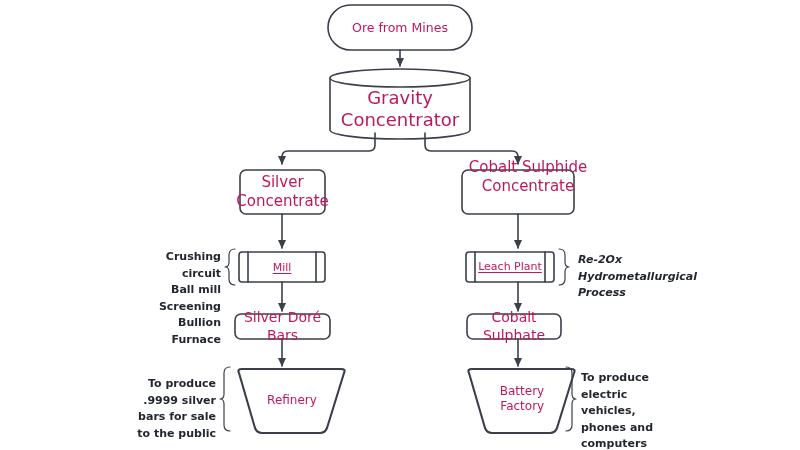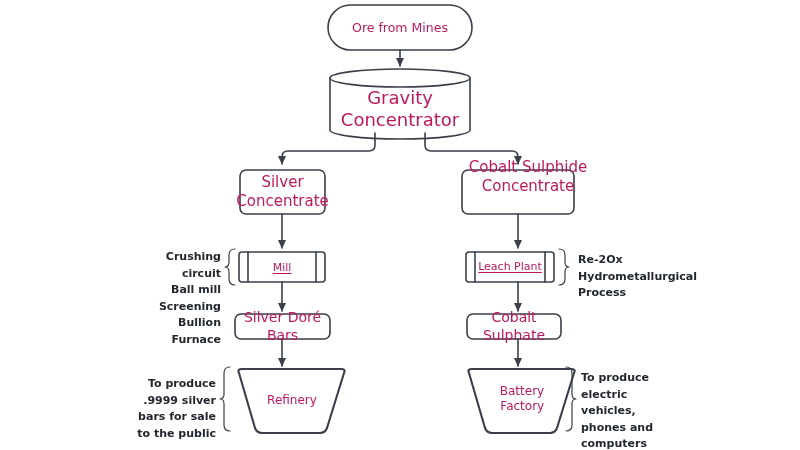--- a/index.html
+++ b/index.html
@@ -135,21 +135,21 @@
   <div class="node-label lbl-trap" style="left:245px; top:383px; width:94px; height:34px;">Refinery</div>
 
   <div class="node-label lbl-trap" style="left:475px; top:379px; width:94px; height:40px;text-align:right;">Battery
 Factory</div>
 
   <div class="annot annot-left" style="left:131px; top:249px; width:90px;">Crushing circuit
 Ball mill
 Screening
 Bullion Furnace</div>
 
-  <div class="annot annot-right" style="left:578px; top:252px; width:100px;">Re-2Ox
+  <div class="annot annot-right" style="left:578px; top:252px; width:100px;font-style:italic;">Re-2Ox
 Hydrometallurgical
 Process</div>
 
   <div class="annot annot-left" style="left:126px; top:376px; width:90px;">To produce
 .9999 silver
 bars for sale
 to the public</div>
 
   <div class="annot annot-right" style="left:581px; top:370px; width:95px;">To produce
 electric

